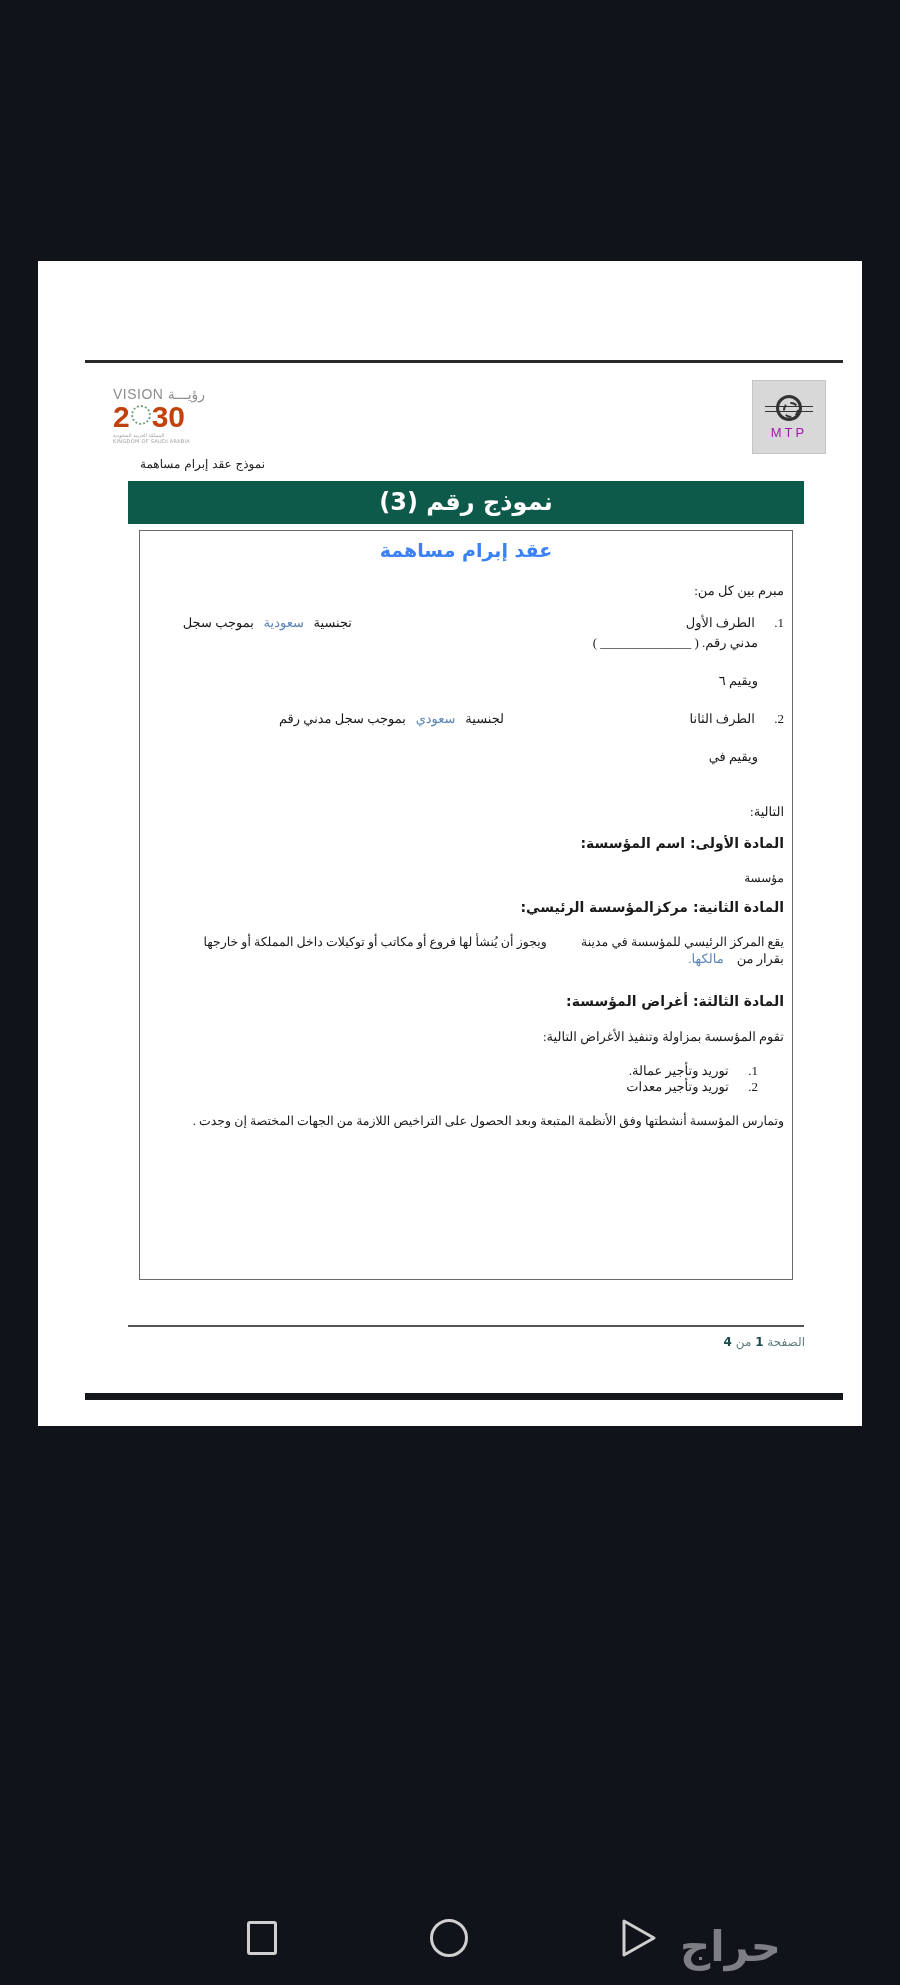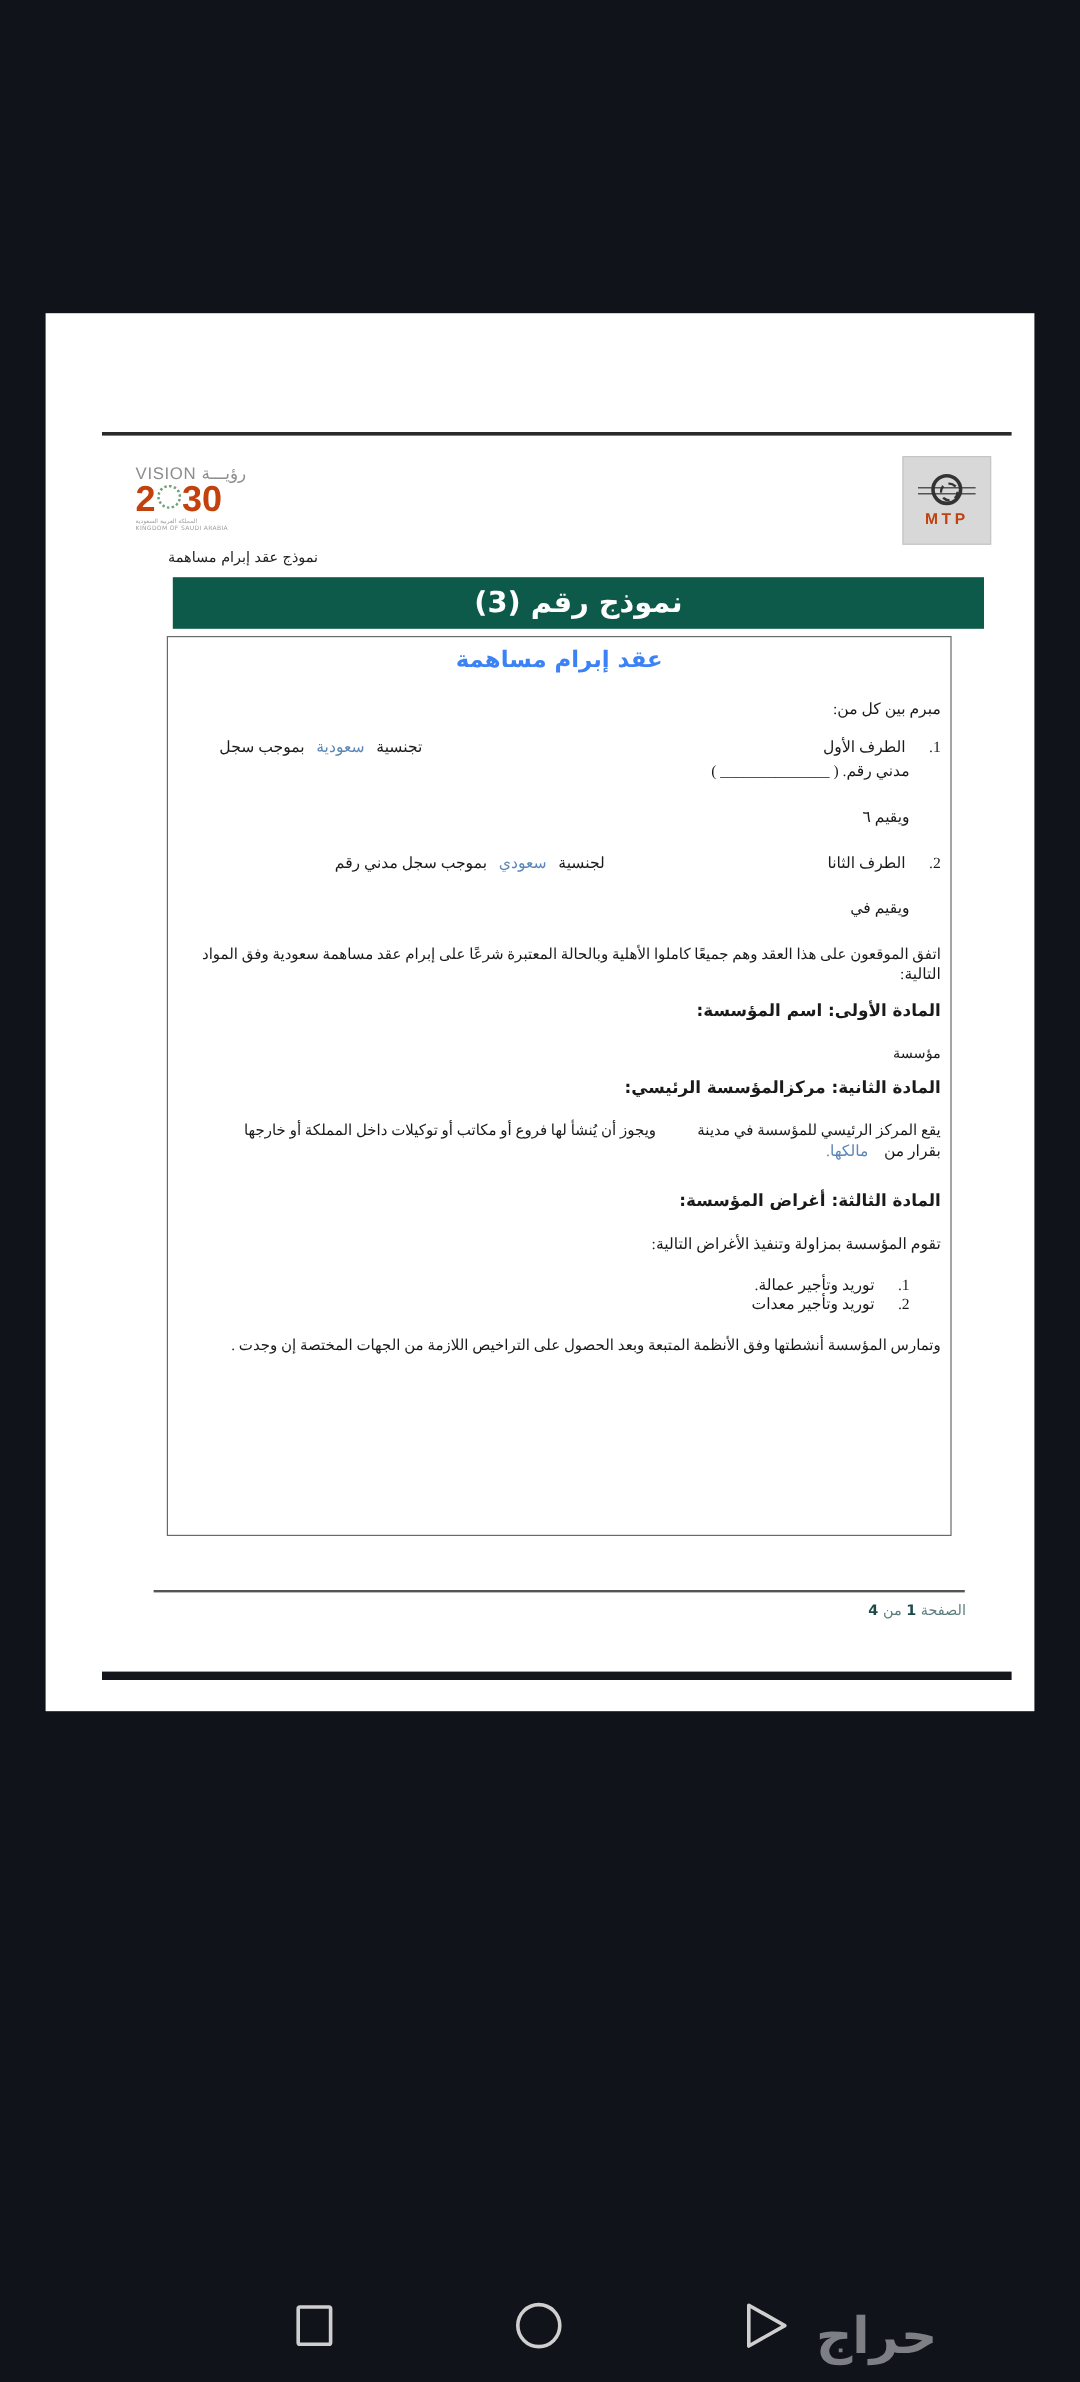--- a/index.html
+++ b/index.html
@@ -36,31 +36,31 @@
   .mtp-logo .gear {
     width: 26px; height: 26px; border-radius: 50%; border: 3px solid #333; position: relative; margin-bottom: 4px;
   }
   .mtp-logo .gear::before {
     content: ""; position: absolute; left: 4px; top: 4px; width: 12px; height: 12px; border-radius: 50%; border: 2px dashed #333;
   }
   .mtp-logo .gear::after {
     content: ""; position: absolute; left: -14px; top: 8px; width: 48px; height: 4px;
     border-top: 1px solid #333; border-bottom: 1px solid #333; z-index: -0;
   }
-  .mtp-logo .mtp-text { font-family: "Liberation Sans", sans-serif; font-weight: bold; font-size: 13px; letter-spacing: 3px; color: #c2410c; }
+  .mtp-logo .mtp-text { font-family: "Liberation Sans", sans-serif; font-weight: normal; font-size: 13px; letter-spacing: 3px; color: #a21caf; }
 
   .form-caption {
     position: absolute; left: 102px; top: 196px; font-size: 12px; color: #222; direction: rtl;
     font-family: "DejaVu Serif", serif;
   }
 
   .title-bar {
     position: absolute; left: 90px; top: 220px; width: 676px; height: 43px;
     background: #0d5a4b; color: #ffffff; text-align: center;
-    font-size: 24px; line-height: 43px; direction: rtl; font-weight: bold; margin-left: 16px;
+    font-size: 24px; line-height: 43px; direction: rtl; font-weight: bold;
   }
 
   .content-box {
     position: absolute; left: 101px; top: 269px; width: 654px; height: 750px;
     border: 1.5px solid #6a6a6a; direction: rtl; color: #1a1a1a;
     font-family: "Liberation Serif", serif;
   }
   .contract-title {
     position: absolute; top: 8px; left: 0; width: 100%; text-align: center;
     font-size: 19px; font-weight: bold; color: #3b82f6; font-family: "DejaVu Sans", sans-serif;
@@ -137,21 +137,20 @@
       <span class="num">2.</span>
       <span>الطرف الثانا</span>
     </div>
     <div class="line" style="top:180px; right:288px;">
       <span>لجنسية</span>
       &nbsp;&nbsp;<span class="blue">سعودي</span>
       &nbsp;&nbsp;<span>بموجب سجل مدني رقم</span>
     </div>
     <div class="line" style="top:218px; right:34px;">ويقيم في</div>
 
-    <div class="line" style="top:256px; font-size:12.5px;">اتفق الموقعون على هذا العقد وهم جميعًا كاملوا الأهلية وبالحالة المعتبرة شرعًا على إبرام عقد  مساهمة سعودية وفق المواد</div>
     <div class="line" style="top:273px;">التالية:</div>
 
     <div class="heading" style="top:304px;">المادة الأولى: اسم المؤسسة:</div>
     <div class="line" style="top:340px; font-size:12px;">مؤسسة</div>
 
     <div class="heading" style="top:368px;">المادة الثانية: مركزالمؤسسة الرئيسي:</div>
     <div class="line" style="top:403px; font-size:12.5px;">
       <span>يقع المركز الرئيسي للمؤسسة في مدينة</span>
       &nbsp;&nbsp;&nbsp;&nbsp;&nbsp;&nbsp;&nbsp;&nbsp;&nbsp;
       <span>ويجوز أن يُنشأ لها فروع أو مكاتب أو توكيلات داخل المملكة أو خارجها</span>

